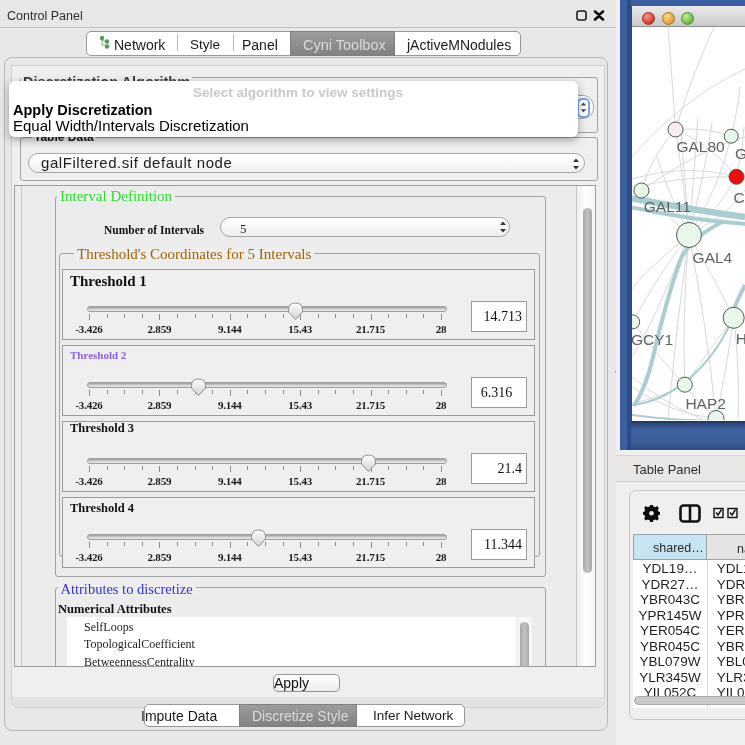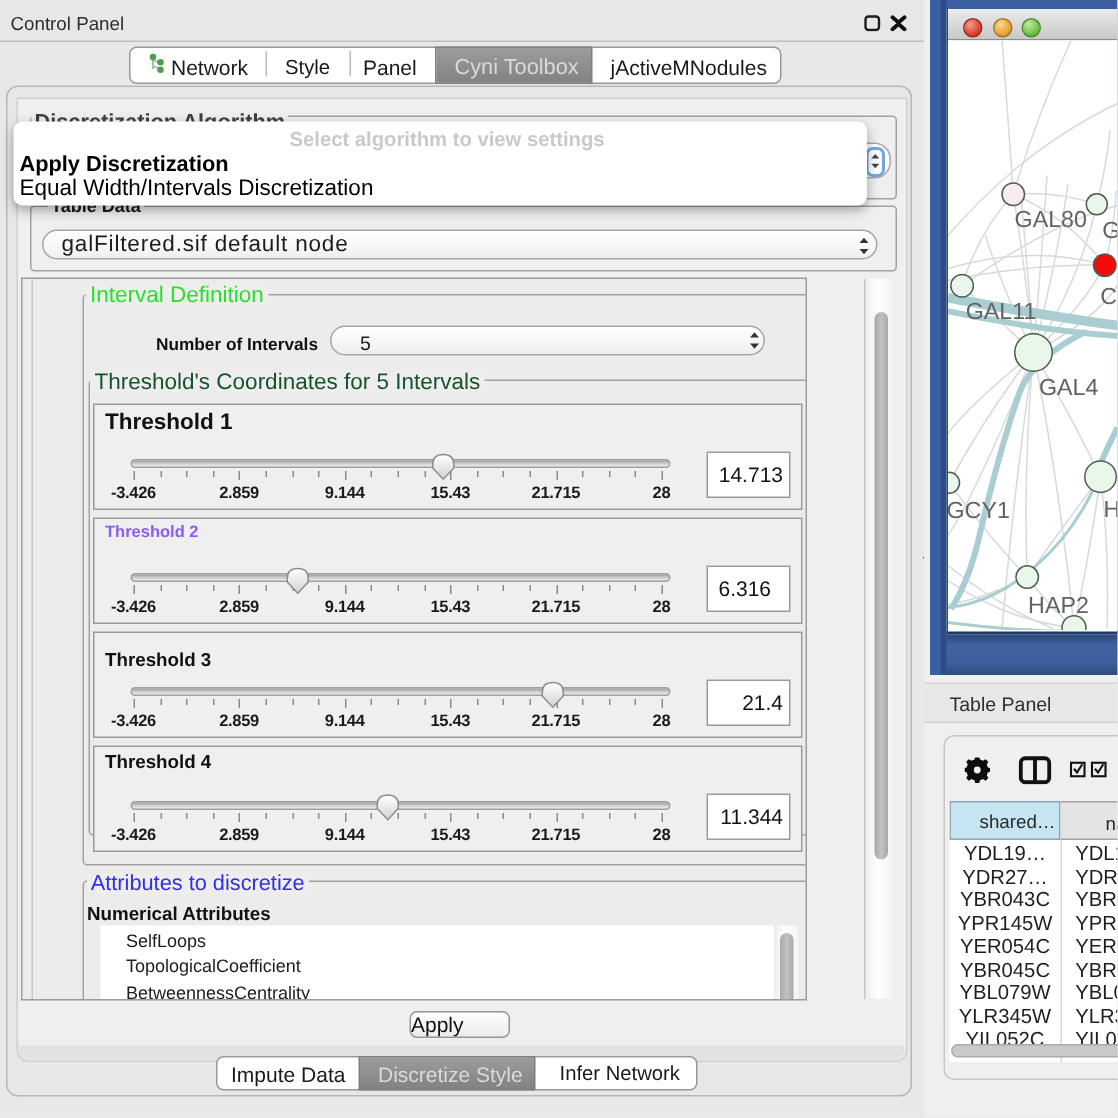--- a/index.html
+++ b/index.html
@@ -57,35 +57,35 @@
 
 <div class="grp" style="left:20px;top:137px;width:576px;height:42px;"></div>
 <div class="abs" style="left:32px;top:130px;font-size:12px;font-weight:bold;color:#1a1a1a;background:#eeeeee;padding:0 2px;">Table Data</div>
 <div class="abs" style="left:28px;top:152.5px;width:557px;height:20px;background:linear-gradient(#ffffff,#f0f0f0);border:1px solid #a6a6a6;border-radius:10px;box-sizing:border-box;"></div>
 <div class="abs" style="left:41px;top:154px;font-size:15px;color:#1c1c1c;letter-spacing:0.55px;">galFiltered.sif default node</div>
 <svg class="abs" style="left:571.5px;top:157.5px" width="8" height="12" viewBox="0 0 8 12">
   <path d="M1 4 L4 0.5 L7 4 Z" fill="#333"></path>
     <path d="M1 8 L4 11.5 L7 8 Z" fill="#333"></path>
 </svg>
 
-<div class="abs" style="left:14px;top:185px;width:524px;height:482px;background:#ececec;border:1px solid #9c9c9c;box-sizing:border-box;overflow:hidden;" id="scrollpane">
+<div class="abs" style="left:14px;top:185px;width:582px;height:482px;background:#ececec;border:1px solid #9c9c9c;box-sizing:border-box;overflow:hidden;font-family:Liberation Serif, serif;" id="scrollpane">
   <div class="abs" style="left:5.5px;top:0;width:1px;height:482px;background:#c8c8c8;"></div>
 
   <div class="grp" style="left:39.5px;top:9.5px;width:489px;height:379px;"></div>
   <div class="grptitle" style="left:42px;top:4px;color:#2ae02a;font-size:15px;line-height:13px;">Interval Definition</div>
   <div class="abs" style="left:89px;top:38px;font-size:11.5px;font-weight:bold;color:#111;">Number of Intervals</div>
   <div class="abs" style="left:205px;top:31px;width:290px;height:20px;background:linear-gradient(#ffffff,#efefef);border:1px solid #a6a6a6;border-radius:10px;box-sizing:border-box;"></div>
   <div class="abs" style="left:225px;top:34.5px;font-size:13px;color:#1c1c1c;">5</div>
   <svg class="abs" style="left:484px;top:35px" width="8" height="12" viewBox="0 0 8 12">
     <path d="M1 4 L4 0.5 L7 4 Z" fill="#333"></path>
       <path d="M1 8 L4 11.5 L7 8 Z" fill="#333"></path>
   </svg>
 
   <div class="grp" style="left:44px;top:67px;width:479px;height:302px;"></div>
-  <div class="grptitle" style="left:45px;top:61.5px;color:#14532d;font-size:15px;line-height:13px;">Threshold's Coordinates for 5 Intervals</div>
+  <div class="grptitle" style="left:59px;top:61.5px;color:#a16207;font-size:15px;line-height:13px;">Threshold's Coordinates for 5 Intervals</div>
 
   <div class="abs" style="left:46.5px;top:83px;width:473.5px;height:71px;border:1px solid #9a9a9a;background:#efefef;box-sizing:border-box;"></div>
   <div class="abs" style="left:55px;top:87px;font-size:15px;font-weight:bold;color:#111;">Threshold 1</div>
   <div class="abs" style="left:72px;top:120px;width:358px;height:4px;background:linear-gradient(#9a9a9a,#c9c9c9 45%,#eeeeee);border:1px solid #9f9f9f;border-radius:3px;"></div>
   <div class="abs" style="left:74.0px;top:128px;width:1px;height:6px;background:#8a8a8a;"></div>
   <div class="abs" style="left:91.6px;top:128px;width:1px;height:4px;background:#8a8a8a;"></div>
   <div class="abs" style="left:109.2px;top:128px;width:1px;height:4px;background:#8a8a8a;"></div>
   <div class="abs" style="left:126.8px;top:128px;width:1px;height:4px;background:#8a8a8a;"></div>
   <div class="abs" style="left:144.4px;top:128px;width:1px;height:6px;background:#8a8a8a;"></div>
   <div class="abs" style="left:162.0px;top:128px;width:1px;height:4px;background:#8a8a8a;"></div>
@@ -156,21 +156,21 @@
   <svg class="abs" style="left:173.5px;top:190.5px" width="19" height="20" viewBox="0 0 19 20">
       <path d="M2.5 8.5 Q2.5 2 9.5 2 Q16.5 2 16.5 8.5 L16.5 11 L9.5 18.5 L2.5 11 Z" fill="url(#g1)" stroke="#8d8d8d" stroke-width="1"></path>
       <defs>
         <linearGradient id="g1" x1="0" y1="0" x2="0" y2="1">
           <stop offset="0" stop-color="#ffffff"></stop>
           <stop offset="1" stop-color="#d2d2d2"></stop>
         </linearGradient>
       </defs>
     </svg>
   <div class="abs" style="left:46.5px;top:235px;width:473.5px;height:71px;border:1px solid #9a9a9a;background:#efefef;box-sizing:border-box;"></div>
-  <div class="abs" style="left:55px;top:247px;font-size:12.5px;font-weight:bold;color:#111;">Threshold 3</div>
+  <div class="abs" style="left:55px;top:235px;font-size:12.5px;font-weight:bold;color:#111;">Threshold 3</div>
   <div class="abs" style="left:72px;top:272px;width:358px;height:4px;background:linear-gradient(#9a9a9a,#c9c9c9 45%,#eeeeee);border:1px solid #9f9f9f;border-radius:3px;"></div>
   <div class="abs" style="left:74.0px;top:280px;width:1px;height:6px;background:#8a8a8a;"></div>
   <div class="abs" style="left:91.6px;top:280px;width:1px;height:4px;background:#8a8a8a;"></div>
   <div class="abs" style="left:109.2px;top:280px;width:1px;height:4px;background:#8a8a8a;"></div>
   <div class="abs" style="left:126.8px;top:280px;width:1px;height:4px;background:#8a8a8a;"></div>
   <div class="abs" style="left:144.4px;top:280px;width:1px;height:6px;background:#8a8a8a;"></div>
   <div class="abs" style="left:162.0px;top:280px;width:1px;height:4px;background:#8a8a8a;"></div>
   <div class="abs" style="left:179.6px;top:280px;width:1px;height:4px;background:#8a8a8a;"></div>
   <div class="abs" style="left:197.2px;top:280px;width:1px;height:4px;background:#8a8a8a;"></div>
   <div class="abs" style="left:214.8px;top:280px;width:1px;height:6px;background:#8a8a8a;"></div>
@@ -256,21 +256,21 @@
   <div class="abs" style="left:504.5px;top:436px;width:9px;height:60px;background:linear-gradient(90deg,#a8a8a8,#c2c2c2 50%,#a8a8a8);border-radius:5px;"></div>
 </div>
 
 <div class="abs" style="left:576px;top:186px;width:19px;height:480px;background:linear-gradient(90deg,#ededed,#ffffff 45%,#f4f4f4);border-left:1px solid #c6c6c6;box-sizing:border-box;"></div>
 <div class="abs" style="left:582.5px;top:208px;width:9px;height:365px;background:linear-gradient(90deg,#a8a8a8,#c2c2c2 50%,#a8a8a8);border-radius:5px;"></div>
 
 <div class="abs" style="left:273px;top:674px;width:67px;height:18px;background:linear-gradient(#ffffff,#ececec);border:1px solid #959595;border-radius:5px;box-sizing:border-box;font-size:14px;color:#111;line-height:17px;">Apply</div>
 
 <div class="abs" style="left:144px;top:703.5px;width:321px;height:23.5px;background:#ffffff;border:1px solid #989898;border-radius:5px;box-sizing:border-box;"></div>
 <div class="abs" style="left:239px;top:703.5px;width:118px;height:23.5px;background:linear-gradient(#9c9c9c,#828282);border:1px solid #7f7f7f;box-sizing:border-box;"></div>
-<div class="abs" style="left:154px;top:707.5px;font-size:14px;color:#1a1a1a;">Impute Data</div>
+<div class="abs" style="left:141px;top:707.5px;font-size:14px;color:#1a1a1a;">Impute Data</div>
 <div class="abs" style="left:252px;top:707.5px;font-size:14px;color:#dadada;">Discretize Style</div>
 <div class="abs" style="left:373px;top:707.5px;font-size:13.5px;color:#1a1a1a;">Infer Network</div>
 
 <div class="abs" style="left:615px;top:368.5px;width:4px;height:6px;background:#55565e;clip-path:polygon(100% 0,0 55%,100% 100%);"></div>
 
 <div class="abs" style="left:9px;top:81px;width:569px;height:56px;background:#ffffff;border-radius:6px;box-shadow:0 3px 8px rgba(0,0,0,0.35);"></div>
 <div class="abs" style="left:193px;top:85px;font-size:13.5px;font-weight:bold;color:#c9c9c9;">Select algorithm to view settings</div>
 <div class="abs" style="left:13px;top:102px;font-size:14.5px;font-weight:bold;color:#000;">Apply Discretization</div>
 <div class="abs" style="left:13px;top:117px;font-size:15px;color:#000;">Equal Width/Intervals Discretization</div>
 

